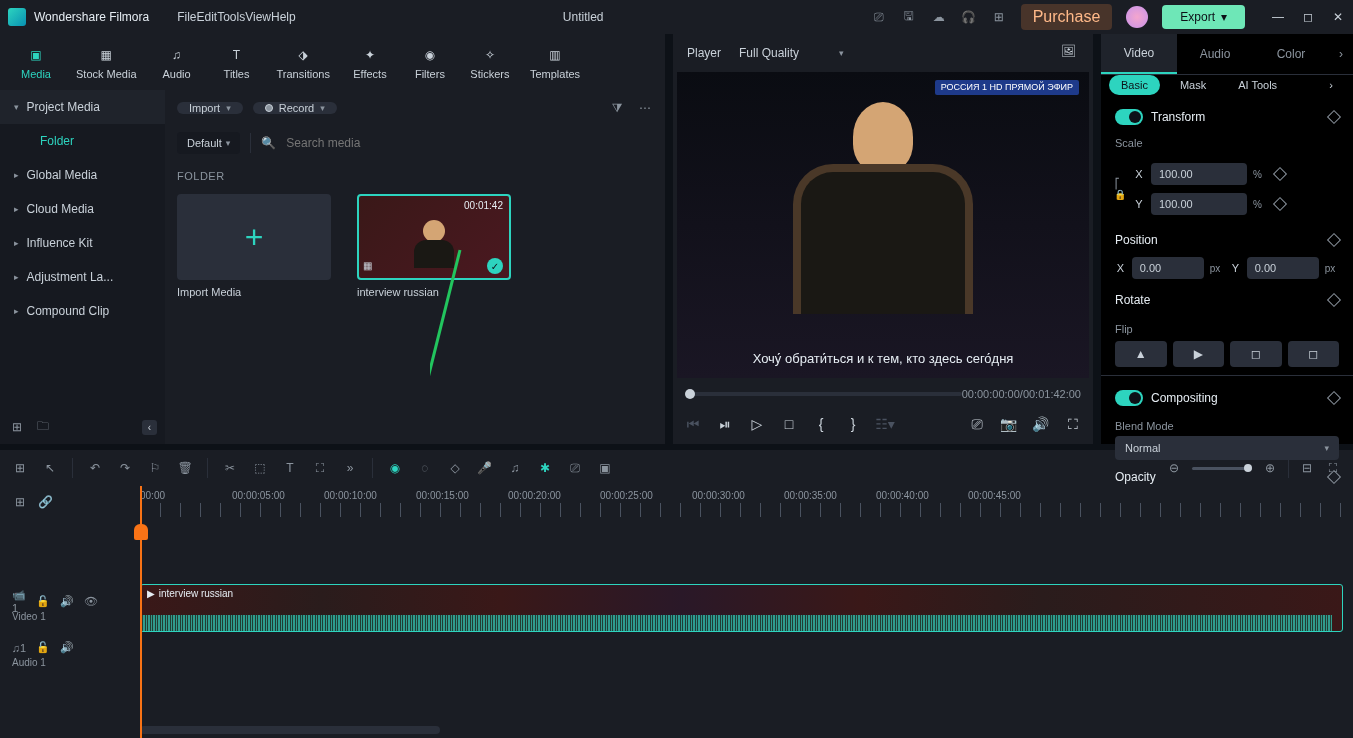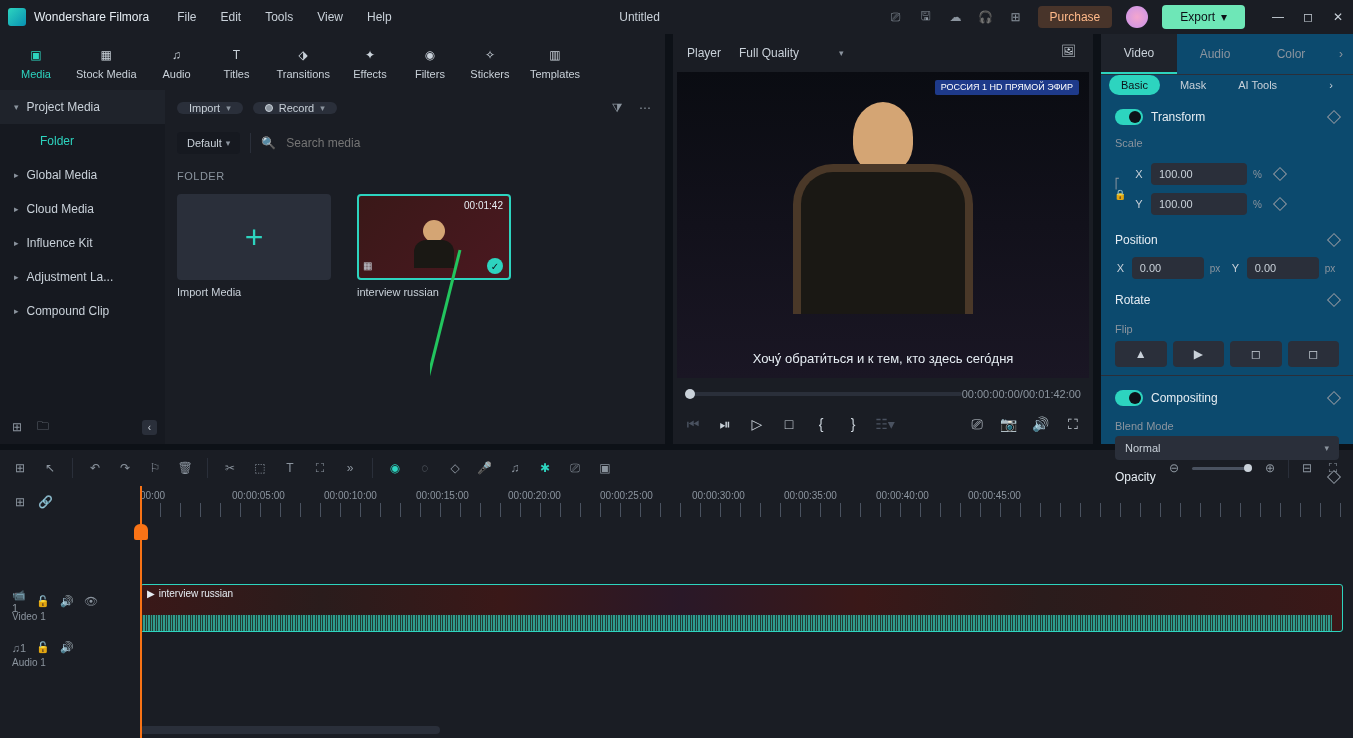--- a/index.html
+++ b/index.html
@@ -2,26 +2,26 @@
 <html><head>
 <meta charset="utf-8">
 <style>
 * { margin: 0; padding: 0; box-sizing: border-box; font-family: -apple-system, BlinkMacSystemFont, 'Segoe UI', Arial, sans-serif; }
 body { background: #0d1117; color: #c9d1d9; width: 1353px; height: 738px; overflow: hidden; font-size: 12px; }
 
 
 .titlebar { height: 34px; background: #1a1d24; display: flex; align-items: center; padding: 0 8px; gap: 8px; }
 .logo { width: 18px; height: 18px; background: linear-gradient(135deg, #2dd4bf, #0891b2); border-radius: 3px; }
 .app-name { font-size: 12px; color: #e6edf3; margin-right: 20px; }
-.menu-items { display: flex; gap: 24px; }
+.menu-items { display: flex; }
 .menu-item { font-size: 12px; color: #c9d1d9; cursor: pointer; }
 .title-center { flex: 1; text-align: center; font-size: 12px; color: #c9d1d9; }
 .titlebar-right { display: flex; align-items: center; gap: 14px; }
 .tb-icon { width: 16px; height: 16px; display: flex; align-items: center; justify-content: center; color: #8b949e; cursor: pointer; }
-.purchase-btn { background: #48342a; color: #ffb989; padding: 4px 12px; border-radius: 4px; font-size: 12px; cursor: pointer; border: none; }
+.purchase-btn { background: #48342a; color: #ffb989; padding: 4px 12px; border-radius: 4px; font-size: 16px; cursor: pointer; border: none; }
 .avatar { width: 22px; height: 22px; background: radial-gradient(circle, #f4a6cd, #c792ea); border-radius: 50%; }
 .export-btn { background: #6ee7b7; color: #0d1117; padding: 5px 18px; border-radius: 4px; font-size: 12px; cursor: pointer; border: none; font-weight: 500; display: flex; align-items: center; gap: 6px; }
 .win-controls { display: flex; gap: 16px; margin-left: 12px; }
 .win-ctrl { width: 14px; height: 14px; color: #c9d1d9; cursor: pointer; display: flex; align-items: center; justify-content: center; }
 
 
 .main-area { display: flex; height: 410px; }
 
 
 .media-col { width: 665px; display: flex; flex-direction: column; }
@@ -77,21 +77,21 @@
 .person-body { width: 180px; height: 150px; background: #1a1814; border-radius: 40px 40px 0 0; margin-top: -8px; border: 8px solid #4a3828; border-bottom: none; }
 .subtitle { position: absolute; bottom: 12px; left: 0; right: 0; text-align: center; font-size: 13px; color: #e6edf3; }
 .player-scrub { display: flex; align-items: center; padding: 10px 12px; gap: 0; font-size: 11px; color: #8b949e; }
 .scrub-track { flex: 1; height: 4px; background: #2a2f3a; border-radius: 2px; position: relative; }
 .scrub-head { position: absolute; left: 0; width: 10px; height: 10px; background: #c9d1d9; border-radius: 50%; top: -3px; }
 .player-ctrls { display: flex; align-items: center; padding: 6px 12px 12px; gap: 16px; }
 .p-ctrl { width: 16px; height: 16px; color: #c9d1d9; cursor: pointer; display: flex; align-items: center; justify-content: center; font-size: 14px; }
 .p-ctrl.dim { color: #4a5260; }
 
 
-.props-col { width: 252px; background: #0c4a6e; margin-left: 8px; display: flex; flex-direction: column; }
+.props-col { width: 252px; background: #000000; margin-left: 8px; display: flex; flex-direction: column; }
 .props-tabs { display: flex; align-items: center; height: 44px; border-bottom: 1px solid #2a2f3a; }
 .prop-tab { flex: 1; text-align: center; font-size: 12px; padding: 12px 0; cursor: pointer; color: #8b949e; }
 .prop-tab.active { color: #c9d1d9; background: #1f232b; border-bottom: 2px solid #2dd4bf; }
 .prop-tab.arrow { flex: 0 0 24px; }
 .sub-tabs { display: flex; align-items: center; height: 40px; padding: 0 8px; gap: 8px; }
 .sub-tab { padding: 4px 12px; font-size: 11px; border-radius: 12px; cursor: pointer; color: #c9d1d9; }
 .sub-tab.active { background: #2dd4bf; color: #0d1117; }
 .sub-tab.arrow { margin-left: auto; }
 
 .prop-section { padding: 8px 14px; }

